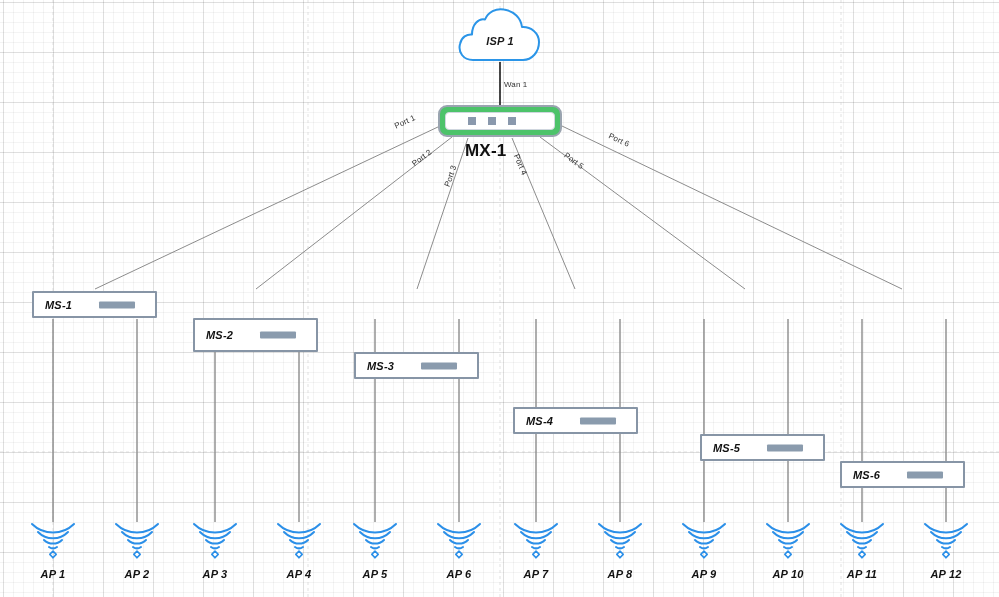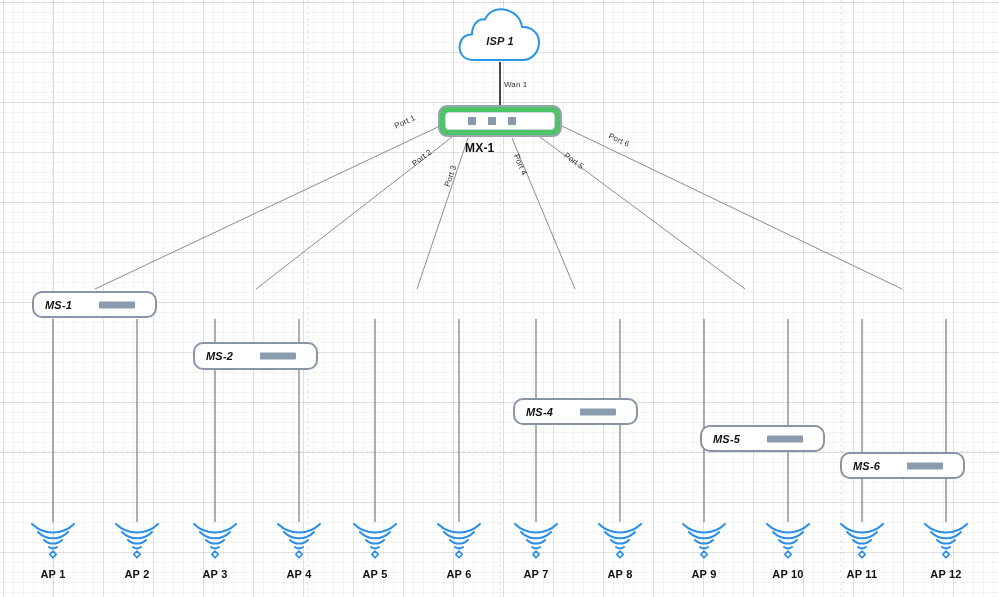--- a/index.html
+++ b/index.html
@@ -74,31 +74,31 @@
     position: absolute;
     width: 8px;
     height: 8px;
     background: #8a99ad;
     top: 50%;
     margin-top: -4px;
   }
   .node-caption {
     position: absolute;
     white-space: nowrap;
-    font-size: 12px;
+    font-size: 17px;
     font-weight: bold;
     color: #111111;
     letter-spacing: 0.2px;
   }
 
   
   .ms-box {
     box-sizing: border-box;
     border: 2px solid #8795a6;
-    border-radius: 10px;
+    border-radius: 1px;
     background: #ffffff;
     position: relative;
   }
   .ms-label {
     position: absolute;
     left: 11px;
     top: 50%;
     transform: translateY(-50%);
     font-size: 11px;
     font-weight: bold;
@@ -124,20 +124,21 @@
   .ap-caption {
     position: absolute;
     top: 48px;
     left: 50%;
     transform: translateX(-50%);
     white-space: nowrap;
     font-size: 11px;
     font-weight: bold;
     color: #111111;
     letter-spacing: 0.2px;
+    font-style: italic;
   }
 
   
   .port-label {
     position: absolute;
     font-size: 8px;
     color: #333333;
     white-space: nowrap;
     transform-origin: 0 50%;
     letter-spacing: 0.1px;
@@ -212,22 +213,26 @@
   <div class="port-label" style="left:413px; top:160px; transform:rotate(-37deg);">Port 2</div>
   <div class="port-label" style="left:447px; top:182px; transform:rotate(-71deg);">Port 3</div>
   <div class="port-label" style="left:516px; top:150px; transform:rotate(67deg);">Port 4</div>
   <div class="port-label" style="left:565px; top:150px; transform:rotate(36deg);">Port 5</div>
   <div class="port-label" style="left:609px; top:131px; transform:rotate(25deg);">Port 6</div>
 
   <div class="node ms-box" style="left:32px; top:291px; width:125px; height:27px;">
     <span class="ms-label">MS-1</span>
     <span class="ms-bar"></span>
   </div>
-  <div class="node ms-box" style="left:193px; top:291px; width:125px; height:28px;margin-top:24px;">
+  <div class="node ms-box" style="left:193px; top:291px; width:125px; height:34px;">
     <span class="ms-label">MS-2</span>
+    <span class="ms-bar"></span>
+  </div>
+  <div class="node ms-box" style="left:354px; top:291px; width:125px; height:27px;">
+    <span class="ms-label">MS-3</span>
     <span class="ms-bar"></span>
   </div>
   <div class="node ms-box" style="left:513px; top:291px; width:125px; height:27px;margin-top:28px;">
     <span class="ms-label">MS-4</span>
     <span class="ms-bar"></span>
   </div>
   <div class="node ms-box" style="left:700px; top:291px; width:125px; height:27px;">
     <span class="ms-label">MS-5</span>
     <span class="ms-bar"></span>
   </div>

